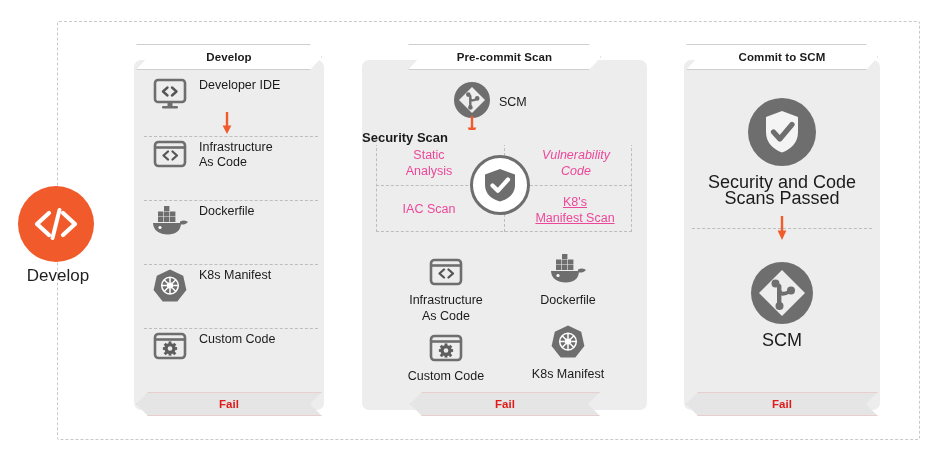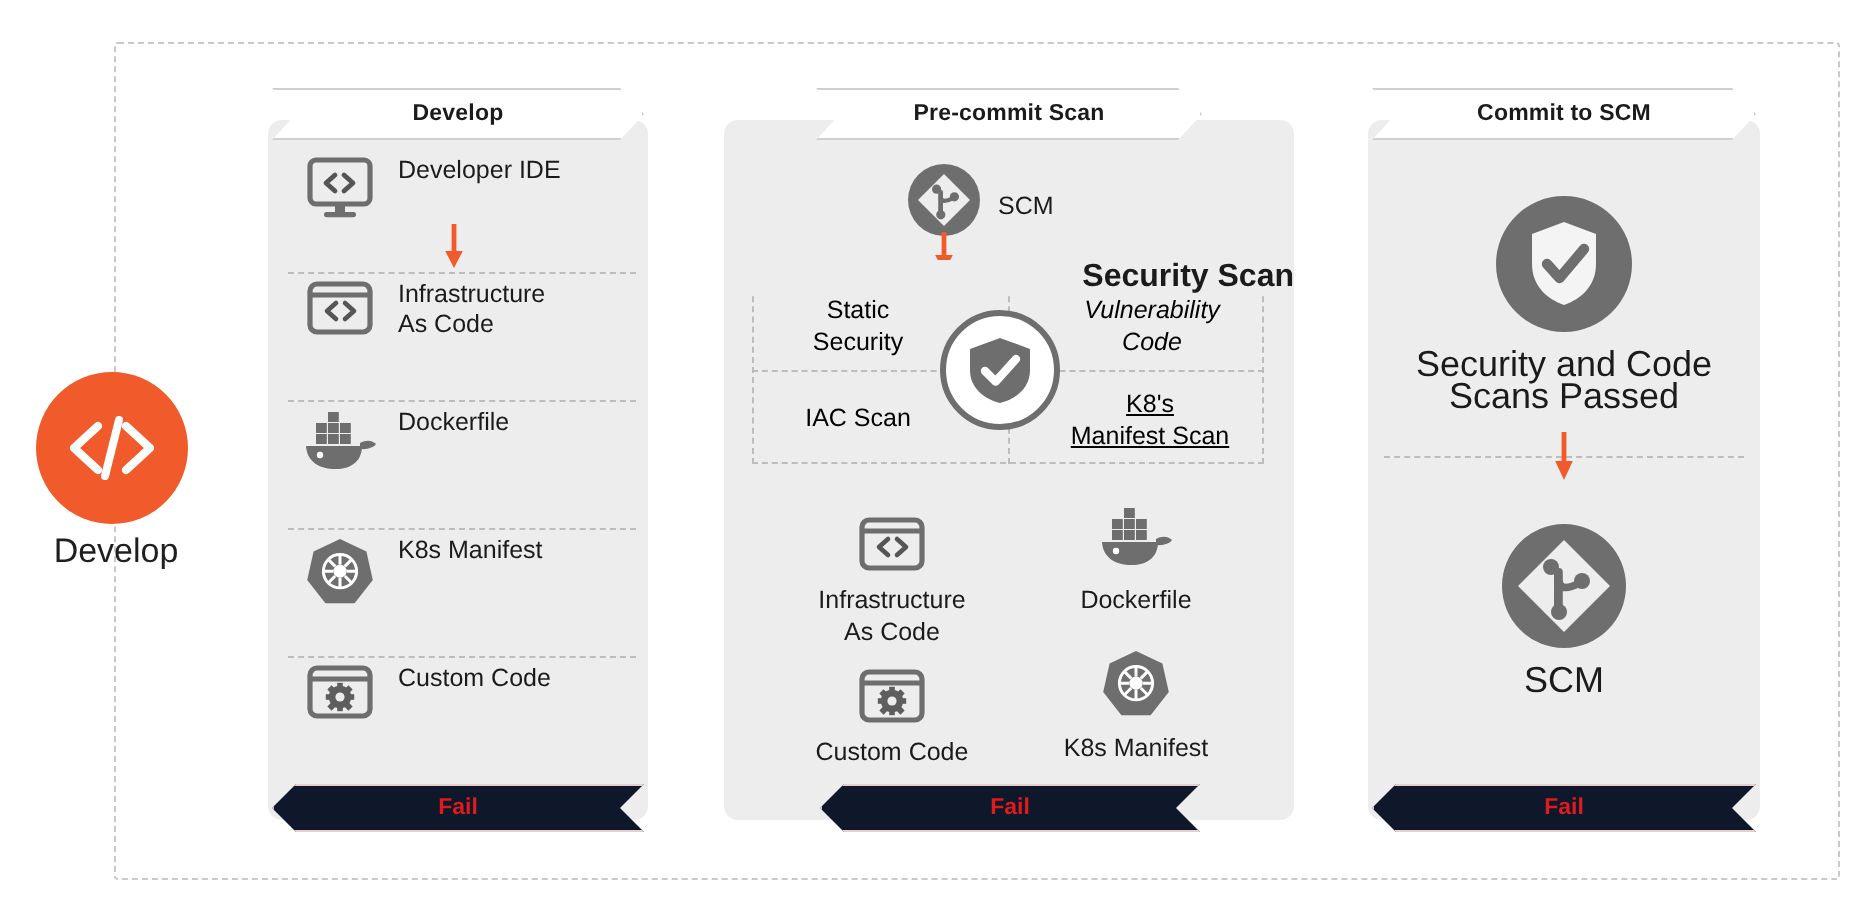--- a/index.html
+++ b/index.html
@@ -24,46 +24,46 @@
        border:1px solid #cfcfcf;box-sizing:border-box;
        display:flex;align-items:center;justify-content:center;
        -webkit-clip-path:polygon(0 0,12px 50%,0 100%,calc(100% - 12px) 100%,100% 50%,calc(100% - 12px) 0);
        clip-path:polygon(0 0,12px 50%,0 100%,calc(100% - 12px) 100%,100% 50%,calc(100% - 12px) 0);}
   .hdr span{font-size:11.5px;font-weight:bold;color:#1b1b1b;letter-spacing:.1px;}
   #hdr-develop{left:136px;top:44px;width:186px;}
   #hdr-precommit{left:408px;top:44px;width:193px;}
   #hdr-commit{left:686px;top:44px;width:192px;}
 
   
-  .fail{position:absolute;height:24px;background:#0f172a;border:1px solid #e8cfcd;box-sizing:border-box;
+  .fail{position:absolute;height:24px;background:#e5e5e5;border:1px solid #e8cfcd;box-sizing:border-box;
         display:flex;align-items:center;justify-content:center;
         -webkit-clip-path:polygon(12px 0,100% 0,calc(100% - 12px) 50%,100% 100%,12px 100%,0 50%);
         clip-path:polygon(12px 0,100% 0,calc(100% - 12px) 50%,100% 100%,12px 100%,0 50%);}
   .fail span{font-size:11.5px;font-weight:bold;color:#e01b1b;}
   #fail-develop{left:136px;top:392px;width:186px;}
   #fail-precommit{left:410px;top:392px;width:190px;}
   #fail-commit{left:686px;top:392px;width:192px;}
 
   
   .row{position:absolute;left:148px;width:166px;height:62px;display:flex;align-items:flex-start;}
   .row .ico{width:44px;flex:0 0 44px;display:flex;align-items:center;justify-content:center;}
   .row .lbl{font-size:12.5px;color:#1b1b1b;line-height:15px;padding-left:7px;}
   .rowsep{position:absolute;left:144px;width:174px;border-top:1px dashed #bdbdbd;}
 
   .arrow-dn{position:absolute;width:10px;}
   .arrow-dn svg{display:block;}
 
   
   .pc-scm{position:absolute;left:454px;top:82px;display:flex;align-items:center;}
   .pc-scm .t{font-size:12.5px;color:#1b1b1b;padding-left:9px;}
-  .sec-title{position:absolute;left:362px;top:130px;width:285px;text-align:right;font-size:16px;font-weight:bold;color:#1b1b1b;z-index:4;background:#ededed;}
+  .sec-title{position:absolute;left:362px;top:130px;width:285px;text-align:left;font-size:13px;font-weight:bold;color:#1b1b1b;z-index:4;background:#ededed;}
   .sec-box{position:absolute;left:376px;top:138px;width:256px;height:94px;border:1px dashed #bdbdbd;box-sizing:border-box;}
   .sec-vline{position:absolute;left:504px;top:138px;height:94px;border-left:1px dashed #bdbdbd;}
   .sec-hline{position:absolute;left:376px;top:185px;width:256px;border-top:1px dashed #bdbdbd;}
-  .sec-q{position:absolute;font-size:12.5px;color:#000000;text-align:center;line-height:16px;}
+  .sec-q{position:absolute;font-size:12.5px;color:#ec4899;text-align:center;line-height:16px;}
   .sec-badge{position:absolute;left:470px;top:155px;width:60px;height:60px;border-radius:50%;background:#ffffff;border:3px solid #6e6e6e;box-sizing:border-box;display:flex;align-items:center;justify-content:center;z-index:5;}
 
   .pc-item{position:absolute;width:120px;text-align:center;}
   .pc-item .ic{height:40px;display:flex;align-items:flex-end;justify-content:center;}
   .pc-item .tx{font-size:12.5px;color:#1b1b1b;line-height:16px;padding-top:6px;}
 
   
   .cm-block{position:absolute;width:196px;text-align:center;}
   .cm-block .ic{display:flex;justify-content:center;}
   .cm-block .tx{font-size:18px;color:#1b1b1b;line-height:16px;padding-top:8px;}
@@ -223,21 +223,21 @@
     </svg>
   </div>
 
   <div class="sec-box"></div>
   <div class="sec-vline"></div>
   <div class="sec-hline"></div>
   <div class="sec-title">Security Scan</div>
 
   <div class="sec-q" style="left:382px;top:147px;width:94px;">
     <span>Static</span><br>
-    <span>Security</span>
+    <span>Analysis</span>
   </div>
   <div class="sec-q" style="left:524px;top:147px;width:104px;font-style:italic;">
     <span>Vulnerability</span><br>
     <span>Code</span>
   </div>
   <div class="sec-q" style="left:382px;top:201px;width:94px;">
     <span>IAC Scan</span>
   </div>
   <div class="sec-q" style="left:520px;top:194px;width:110px;text-decoration:underline;">
     <span>K8's</span><br>

